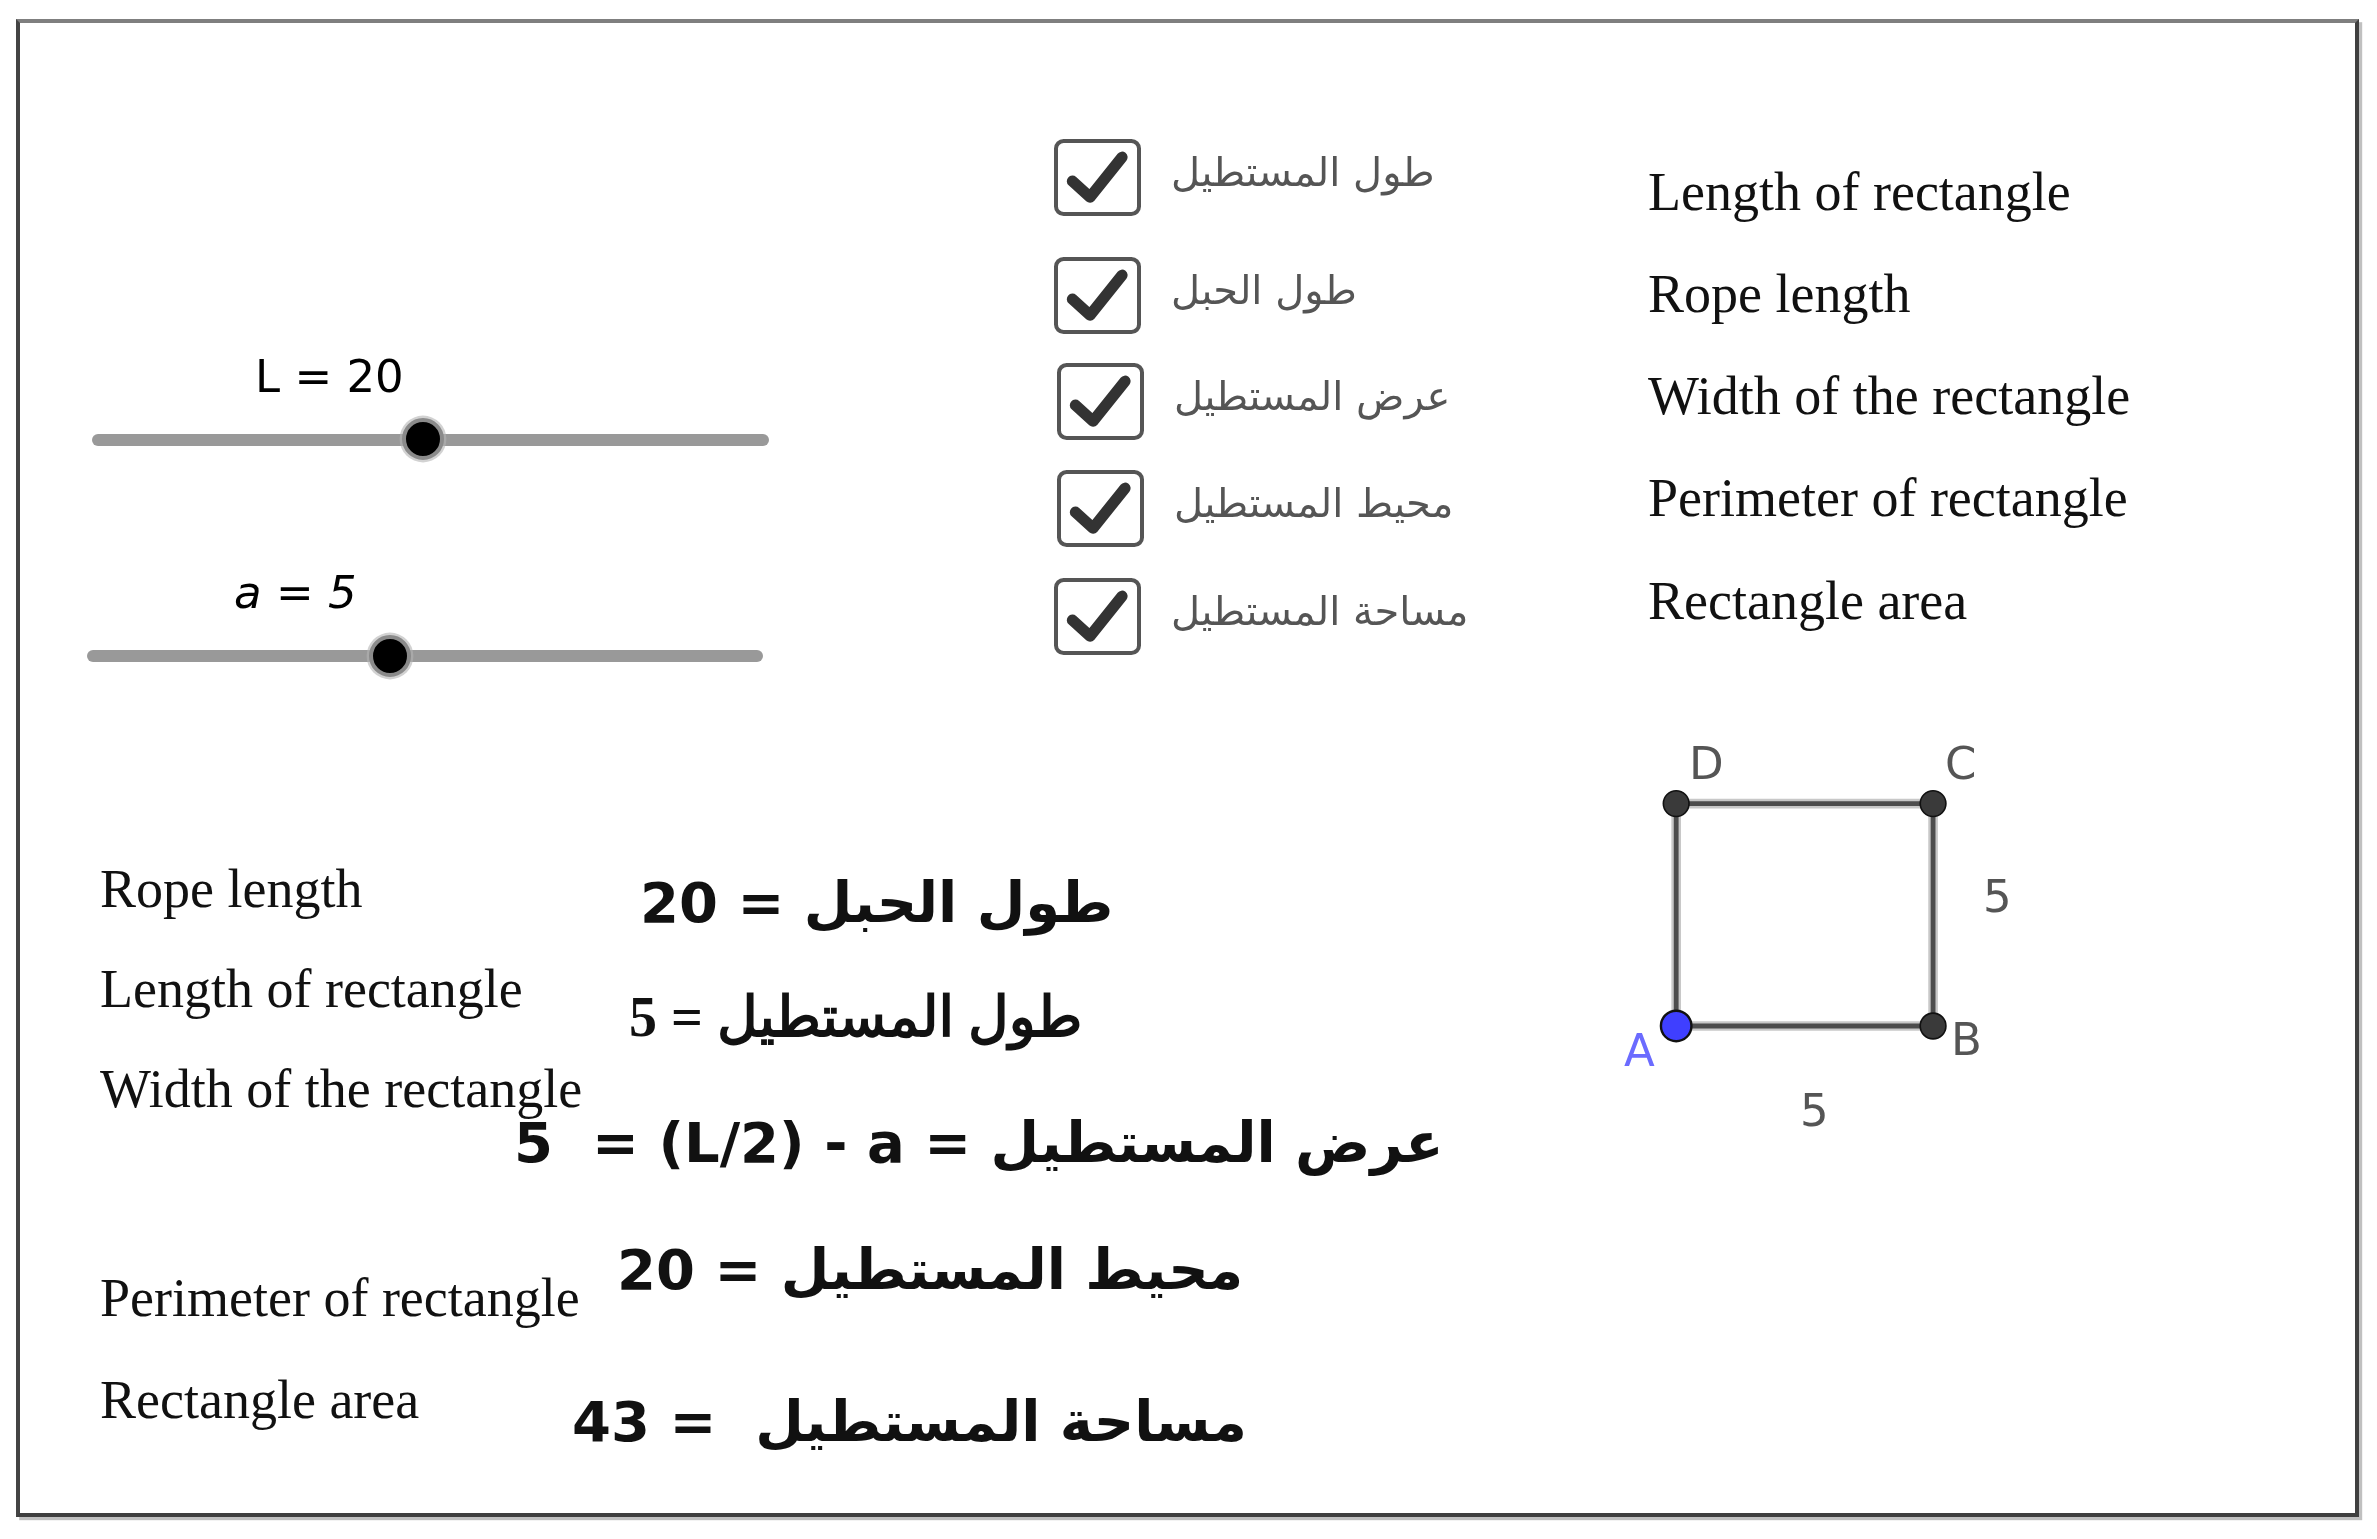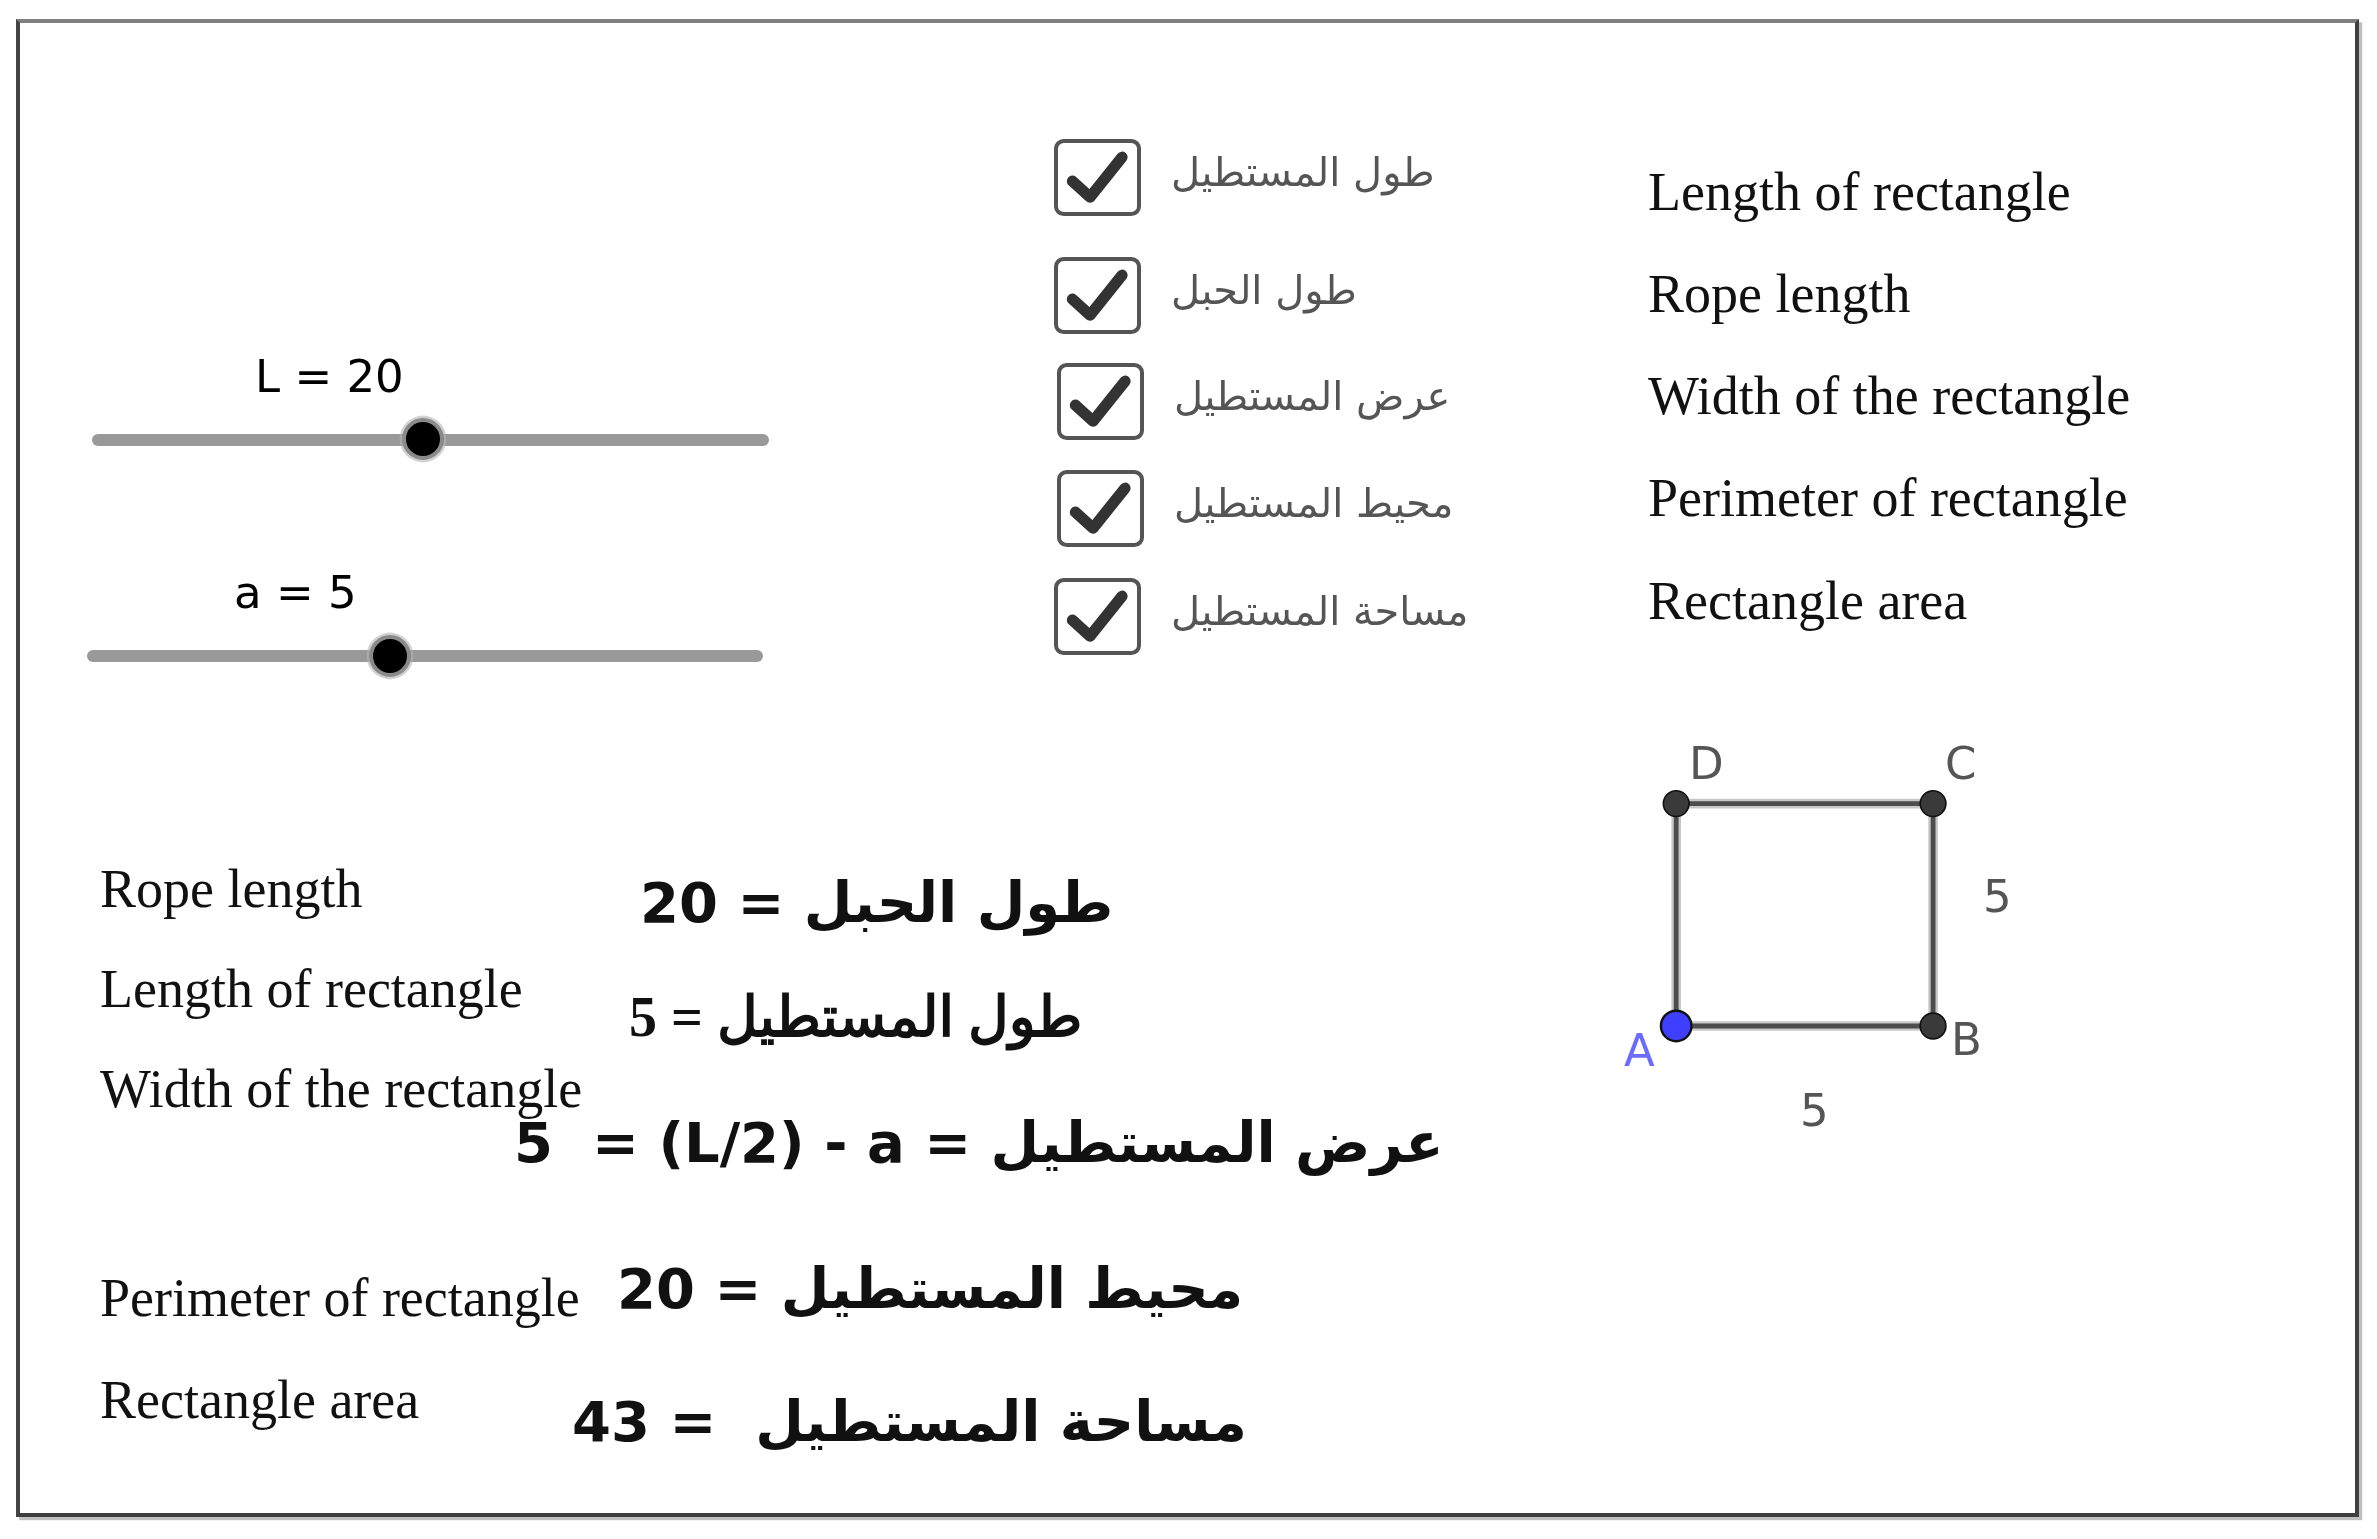--- a/index.html
+++ b/index.html
@@ -43,21 +43,21 @@
   </style>
 </head>
 <body>
 
 <div class="frame"></div>
 
 <div class="abs slider-label" style="left:255px; top:350px;">L = 20</div>
 <div class="slider-track" style="left:92px; top:434px; width:677px;"></div>
 <div class="slider-thumb" style="left:402px; top:418px;"></div>
 
-<div class="abs slider-label" style="left:234px; top:566px;">a = 5</div>
+<div class="abs slider-label" style="left:234px; top:566px;font-style:italic;">a = 5</div>
 <div class="slider-track" style="left:87px; top:650px; width:676px;"></div>
 <div class="slider-thumb" style="left:369px; top:635px;"></div>
 
 <div class="cb" style="left:1054px; top:139px;">
   <svg width="64" height="58" viewBox="0 0 80 72">
       <path d="M8 40 L30 60 L70 10" fill="none" stroke="#333" stroke-width="14" stroke-linecap="round" stroke-linejoin="round"></path>
     </svg>
 </div>
 <div class="abs cb-label" style="left:1171px; top:149px;">طول المستطيل</div>
 
@@ -103,21 +103,21 @@
 
 <div class="abs formula" style="left:640px; top:827px;margin-top:43px;">
   <span>20</span><span style="white-space:pre"> = </span><span dir="rtl">طول الحبل</span>
 </div>
 <div class="abs formula" style="left:629px; top:984px;font-family:Liberation Serif, serif;">
   <span>5</span><span style="white-space:pre"> = </span><span dir="rtl">طول المستطيل</span>
 </div>
 <div class="abs formula" style="left:514px; top:1110px;">
   <span>5</span><span style="white-space:pre">  = (L/2) - a = </span><span dir="rtl">عرض المستطيل</span>
 </div>
-<div class="abs formula" style="left:617px; top:1237px;margin-top:19px;">
+<div class="abs formula" style="left:617px; top:1237px;">
   <span>20</span><span style="white-space:pre"> = </span><span dir="rtl">محيط المستطيل</span>
 </div>
 <div class="abs formula" style="left:572px; top:1389px;">
   <span>43</span><span style="white-space:pre"> =  </span><span dir="rtl">مساحة المستطيل</span>
 </div>
 
 <svg class="abs" style="left:0; top:0;" width="2377" height="1539" viewBox="0 0 2961 1917">
   <g>
     <line x1="2088" y1="1001" x2="2408" y2="1001" stroke="#c8c8c8" stroke-width="12"></line>
     <line x1="2408" y1="1001" x2="2408" y2="1278" stroke="#c8c8c8" stroke-width="12"></line>

